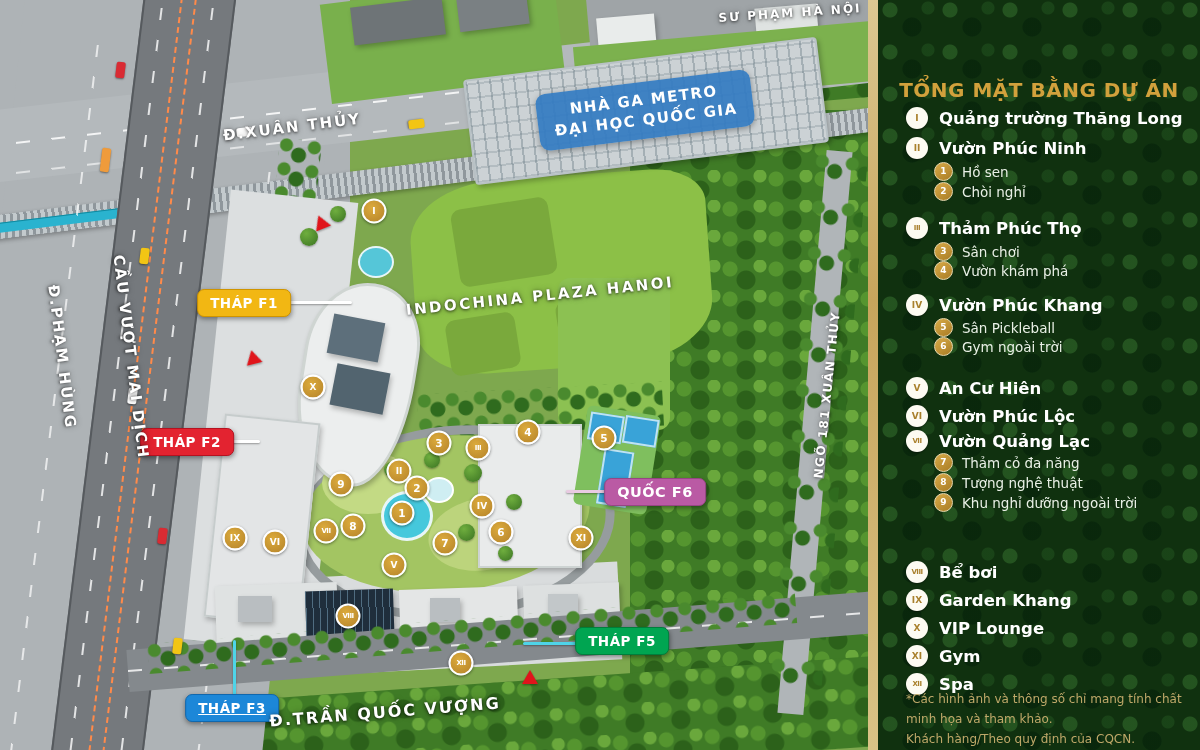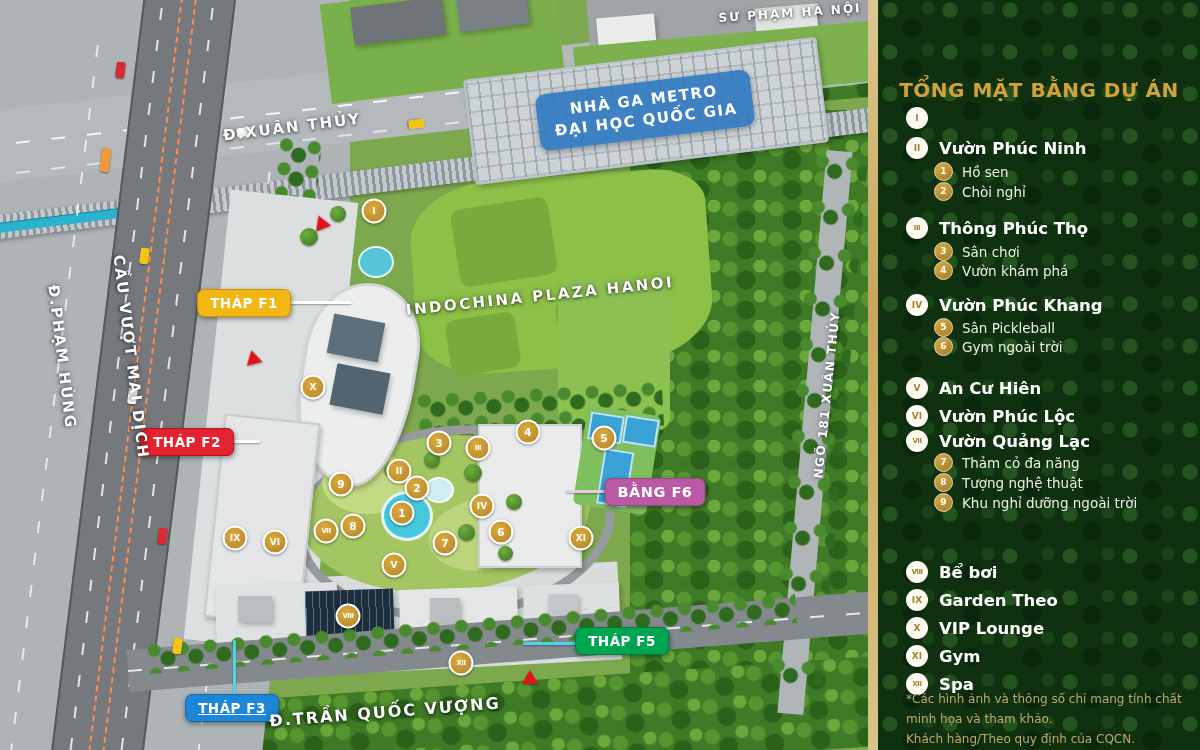--- a/index.html
+++ b/index.html
@@ -200,21 +200,21 @@
     <div class="ld" style="left:282px;top:301px;width:70px;"></div>
     <div class="ld" style="left:226px;top:440px;width:34px;"></div>
     <div class="ld" style="left:566px;top:490px;width:48px;background:#e9cbe2;"></div>
     <div class="ld" style="left:523px;top:642px;width:58px;background:#4fd4e8;"></div>
     <div class="ld" style="left:233px;top:640px;width:3px;height:56px;background:#4fd4e8;"></div>
 
     <div class="tl tl-f1" style="left:244px;top:303px;">THÁP F1</div>
     <div class="tl tl-f2" style="left:187px;top:442px;">THÁP F2</div>
     <div class="tl tl-f3" style="left:232px;top:708px;text-decoration:underline;">THÁP F3</div>
     <div class="tl tl-f5" style="left:622px;top:641px;">THÁP F5</div>
-    <div class="tl tl-f6" style="left:655px;top:492px;font-size:14.5px;">BẰNG F6</div>
+    <div class="tl tl-f6" style="left:655px;top:492px;font-size:14.5px;">QUỐC F6</div>
 
     <div class="st-label">
       <div>NHÀ GA METRO</div>
       <div>ĐẠI HỌC QUỐC GIA</div>
     </div>
 
     <div class="rl" style="left:292px;top:127px;font-size:15px;transform:translate(-50%,-50%) rotate(-7deg);">Đ.XUÂN THỦY</div>
     <div class="rl" style="left:62px;top:357px;font-size:15px;transform:translate(-50%,-50%) rotate(83deg);">Đ.PHẠM HÙNG</div>
     <div class="rl" style="left:131px;top:357px;font-size:15px;transform:translate(-50%,-50%) rotate(83deg);">CẦU VƯỢT MAI DỊCH</div>
     <div class="rl" style="left:827px;top:395px;font-size:12px;letter-spacing:1.5px;transform:translate(-50%,-50%) rotate(-84deg);">NGÕ 181 XUÂN THỦY</div>
@@ -245,36 +245,37 @@
     <div class="mk mk-n" style="left:341px;top:484px;">9</div>
   </div>
 
   <div id="gold-sep"></div>
 
   <div id="panel">
     <div class="pt1">TỔNG MẶT BẰNG DỰ ÁN</div>
 
     <div class="lrow" style="top:106px;">
       <span class="pb">I</span>
+      <span class="lbl">Quảng trường Thăng Long</span>
     </div>
     <div class="lrow" style="top:136px;">
       <span class="pb">II</span>
       <span class="lbl">Vườn Phúc Ninh</span>
     </div>
     <div class="srow" style="top:162px;">
       <span class="sb">1</span>
       <span class="lbl">Hồ sen</span>
     </div>
     <div class="srow" style="top:182px;">
       <span class="sb">2</span>
       <span class="lbl">Chòi nghỉ</span>
     </div>
     <div class="lrow" style="top:216px;">
       <span class="pb pb-s">III</span>
-      <span class="lbl">Thông Phúc Thọ</span>
+      <span class="lbl">Thảm Phúc Thọ</span>
     </div>
     <div class="srow" style="top:242px;">
       <span class="sb">3</span>
       <span class="lbl">Sân chơi</span>
     </div>
     <div class="srow" style="top:261px;">
       <span class="sb">4</span>
       <span class="lbl">Vườn khám phá</span>
     </div>
     <div class="lrow" style="top:293px;">
@@ -314,21 +315,21 @@
       <span class="lbl">Khu nghỉ dưỡng ngoài trời</span>
     </div>
 
 
     <div class="lrow" style="top:560px;">
       <span class="pb pb-s">VIII</span>
       <span class="lbl">Bể bơi</span>
     </div>
     <div class="lrow" style="top:588px;">
       <span class="pb">IX</span>
-      <span class="lbl">Garden Theo</span>
+      <span class="lbl">Garden Khang</span>
     </div>
     <div class="lrow" style="top:616px;">
       <span class="pb">X</span>
       <span class="lbl">VIP Lounge</span>
     </div>
     <div class="lrow" style="top:644px;">
       <span class="pb">XI</span>
       <span class="lbl">Gym</span>
     </div>
     <div class="lrow" style="top:672px;">

